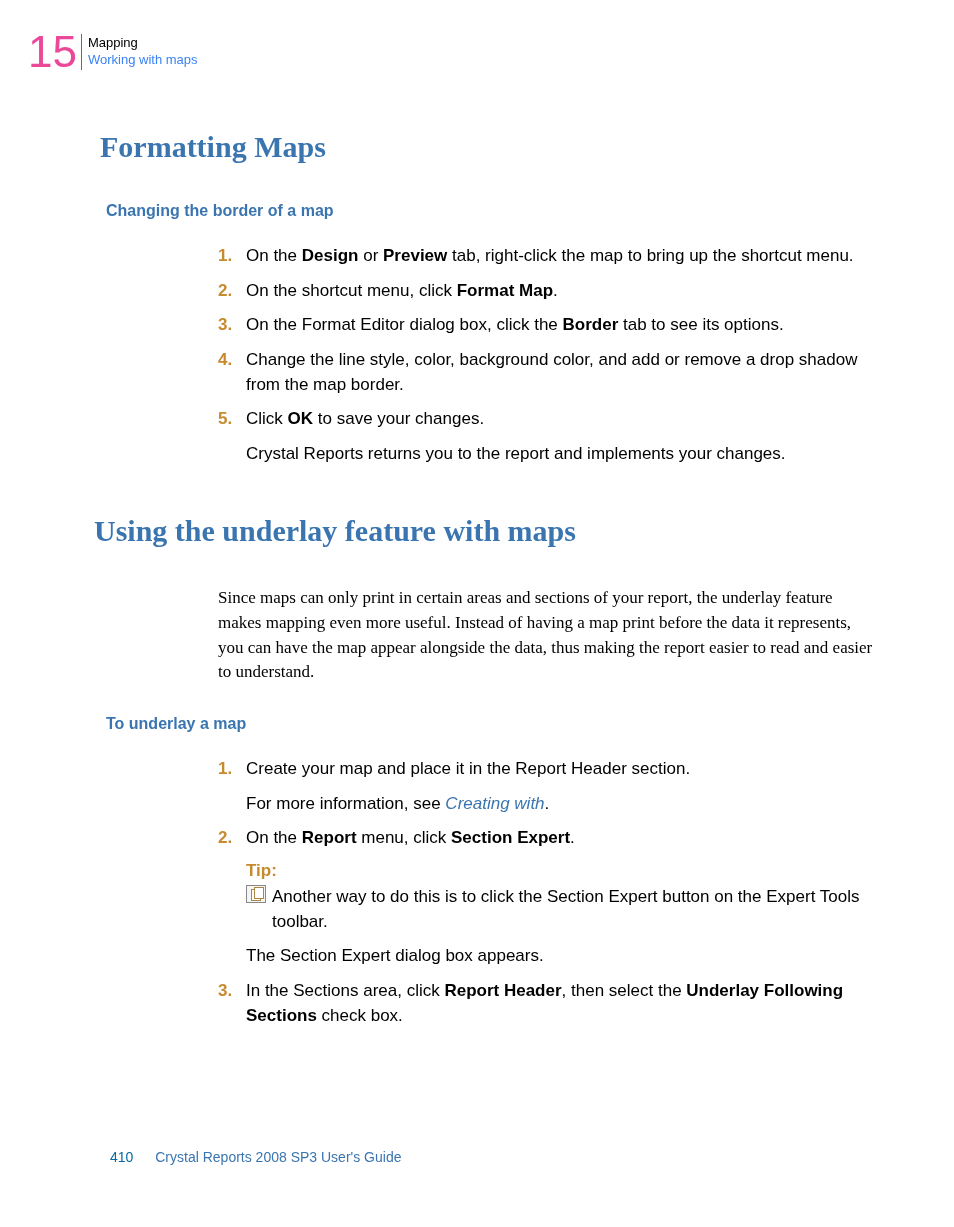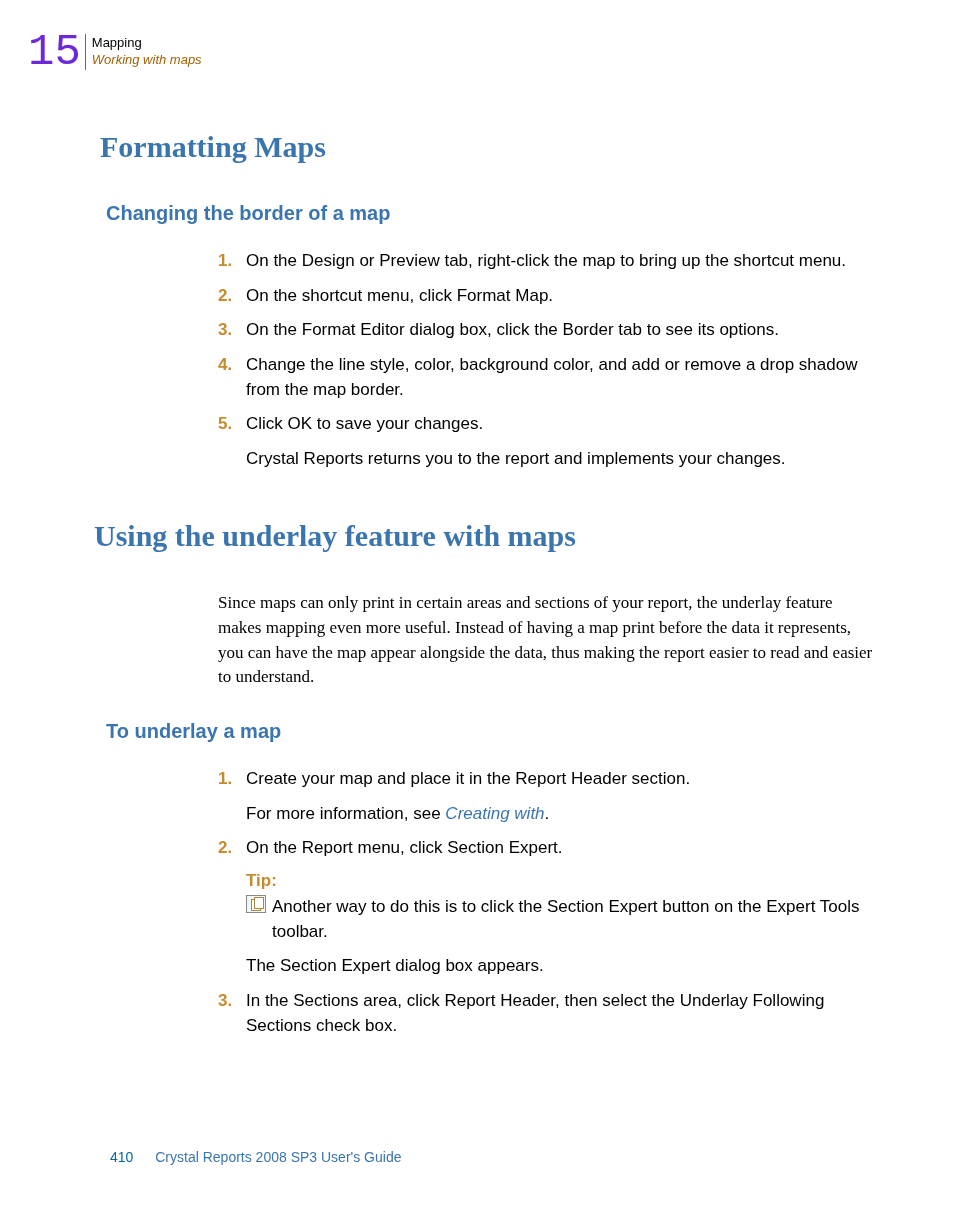--- a/index.html
+++ b/index.html
@@ -12,58 +12,58 @@
     color: #000;
   }
   .page-header {
     position: absolute;
     top: 30px;
     left: 28px;
     display: flex;
     align-items: center;
   }
   .chapter-num {
-    font-family: Liberation Mono, monospace;
+    font-family: Liberation Sans, sans-serif;
     font-size: 44px;
-    color: #6d28d9;
+    color: #ec4899;
     font-weight: normal;
     line-height: 1;
   }
   .vbar {
     width: 1px;
     height: 36px;
     background: #3a75b0;
     margin: 0 6px 0 4px;
   }
   .header-text {
     display: flex;
     flex-direction: column;
     font-size: 13px;
     line-height: 1.3;
   }
   .header-line1 { color: #000; }
-  .header-line2 { font-style: italic; color: #a16207; text-align: right; }
+  .header-line2 { color: #3b82f6; text-align: right; }
 
   .content {
     position: absolute;
     top: 130px;
     left: 100px;
     width: 780px;
   }
 
   .h1 {
     font-family: Georgia, 'Times New Roman', serif;
     font-size: 30px;
     color: #3a75b0;
     font-weight: bold;
     margin-bottom: 38px;
   }
   .h2 {
     font-family: Arial, Helvetica, sans-serif;
-    font-size: 20px;
+    font-size: 16px;
     color: #3a75b0;
     font-weight: bold;
     margin-bottom: 24px;
     margin-left: 6px;
   }
 
   .ol {
     margin-left: 118px;
     list-style: none;
   }
@@ -124,21 +124,21 @@
     border: 1px solid #aa8844;
     background: #fff;
   }
   .para {
     font-size: 17px;
     line-height: 1.45;
     margin: 0 0 28px 118px;
     font-family: Liberation Serif, serif;
   }
   .link { color: #3a75b0; font-style: italic; }
-  b { font-weight: normal; }
+  b { font-weight: bold; }
 
   .section-gap-large { margin-top: 48px; }
   .section-gap-med { margin-top: 30px; }
 
   .footer {
     position: absolute;
     bottom: 62px;
     left: 110px;
     font-size: 14px;
   }

